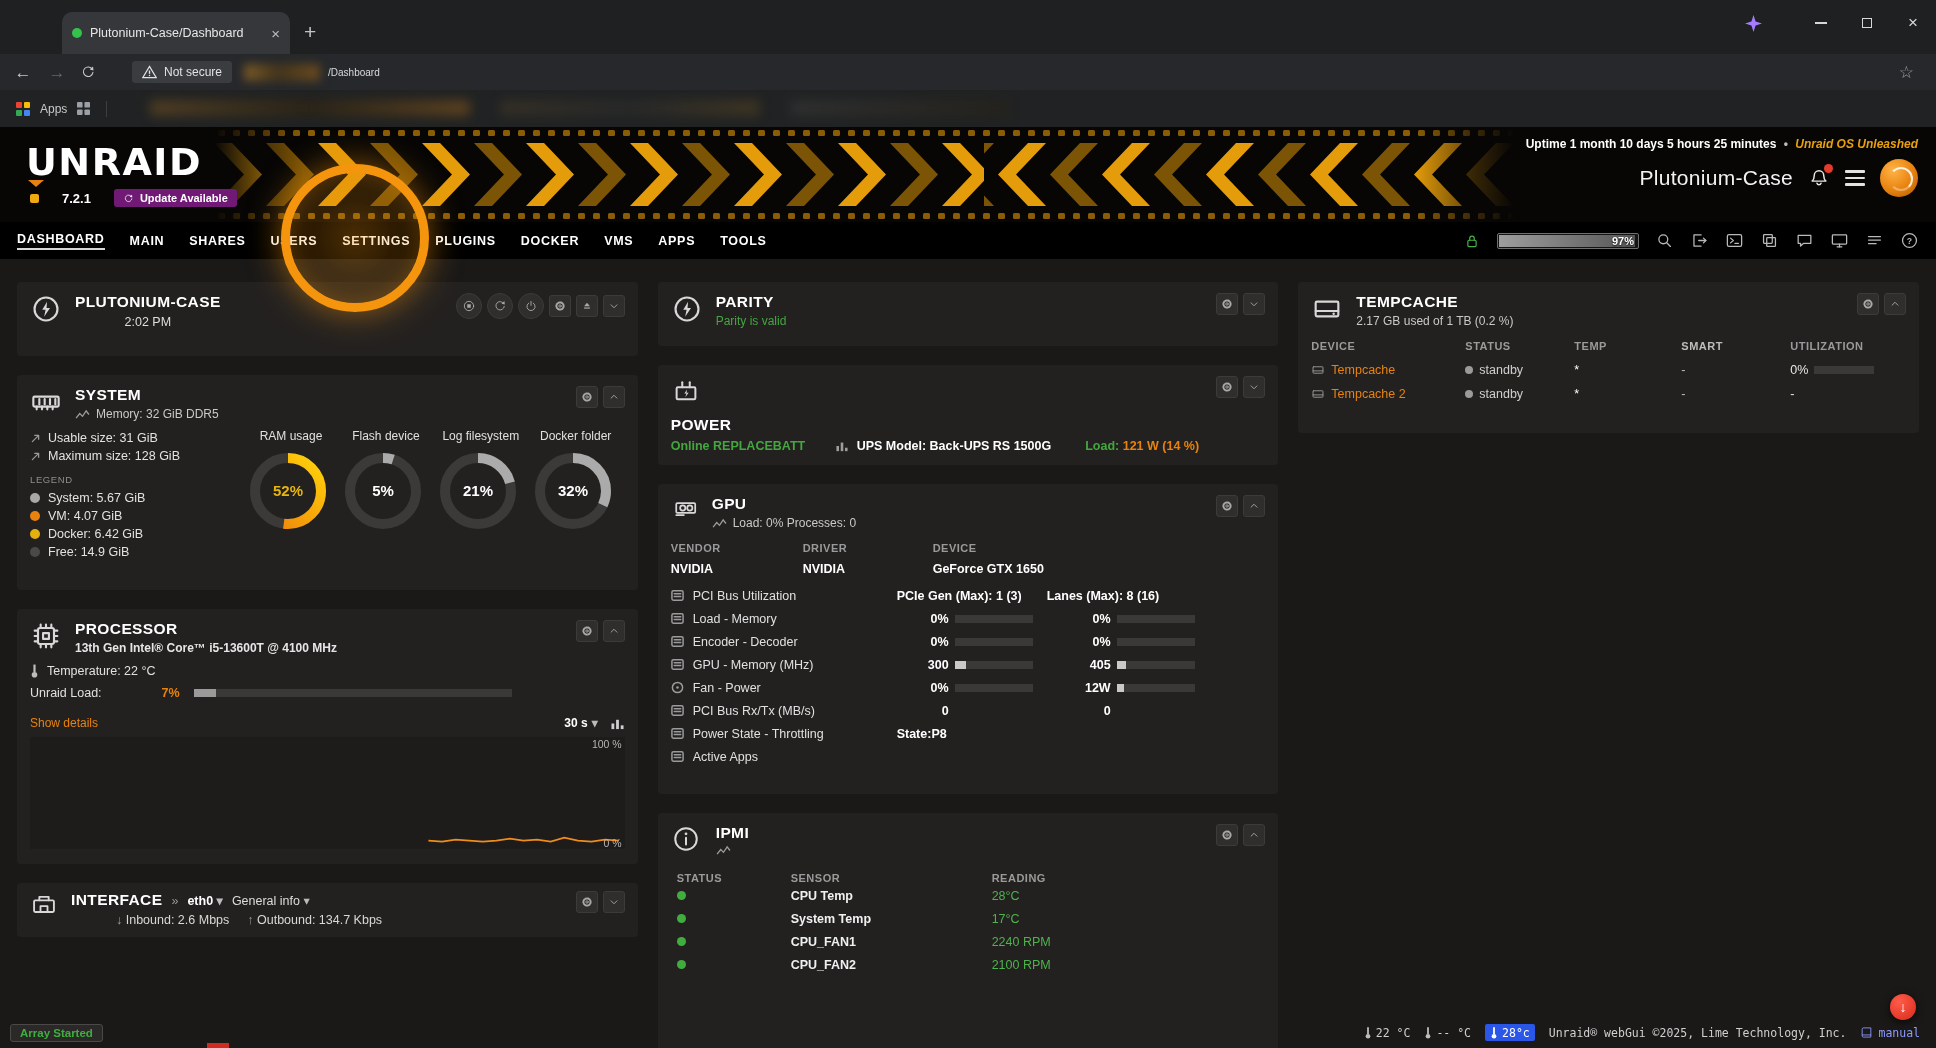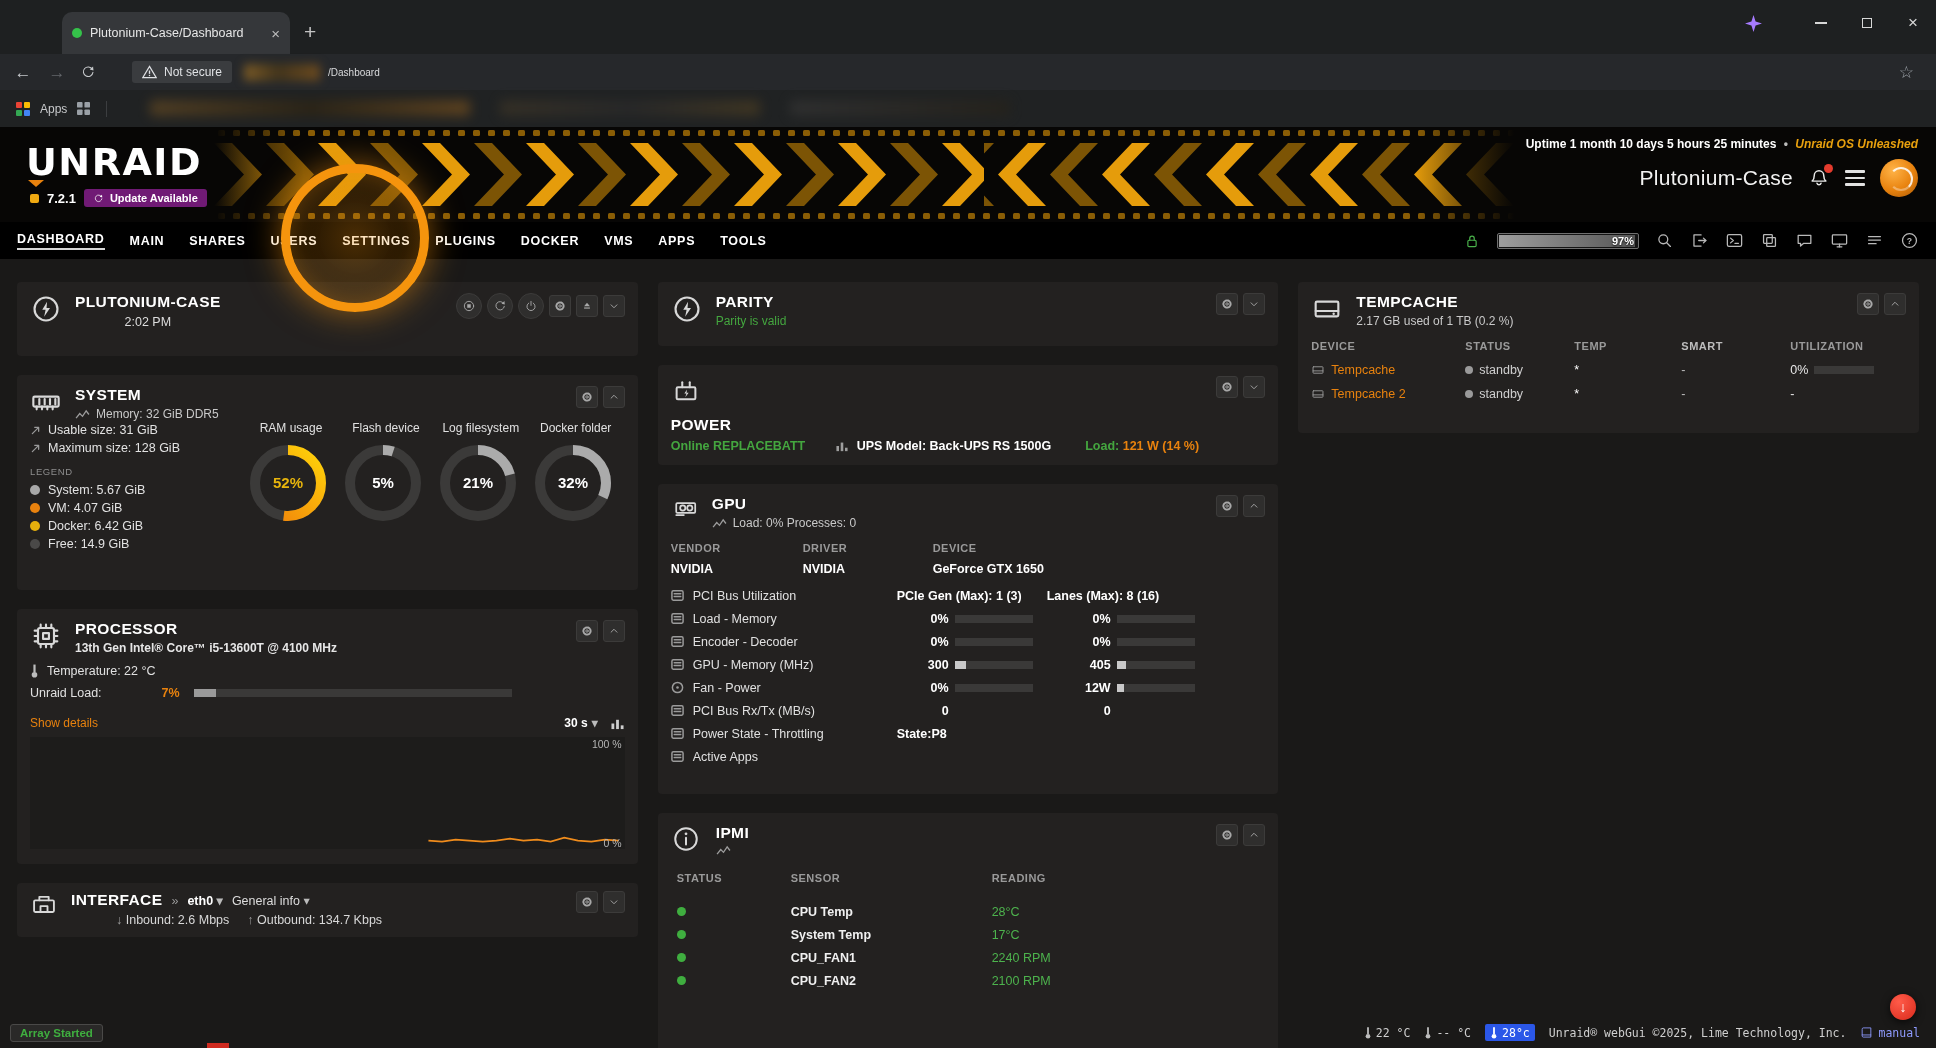--- a/index.html
+++ b/index.html
@@ -42,21 +42,21 @@
   .bb2{left:500px;width:260px;background:linear-gradient(90deg,#3a3326,#2a2a2a,#463a22)}
   .bb3{left:790px;width:220px;background:linear-gradient(90deg,#333,#26221a)}
 
   
   .uheader{height:95px;background:#070605;position:relative;overflow:hidden}
   .film{position:absolute;left:214px;top:0}
   .logo{position:absolute;left:26px;top:13px;font-size:38px;font-weight:900;color:#fff;
         letter-spacing:1.5px;font-family:"DejaVu Sans",sans-serif;z-index:5}
   .logo-mark{position:absolute;left:28px;top:53px;width:0;height:0;z-index:5;
         border-left:8px solid transparent;border-right:8px solid transparent;border-top:7px solid #e8820e}
-  .ver-row{position:absolute;left:30px;top:62px;display:flex;align-items:center;gap:8px;z-index:5}
+  .ver-row{position:absolute;left:30px;top:62px;display:flex;align-items:center;gap:23px;z-index:5}
   .ver-dot{width:9px;height:9px;background:#f0a911;border-radius:2px}
   .ver{color:#fff;font-weight:bold;font-size:13px}
   .update-btn{background:#701a75;color:#fff;font-size:11px;font-weight:bold;padding:3px 9px;
               border-radius:3px;display:flex;gap:6px;align-items:center}
   .uright{position:absolute;right:18px;top:10px;text-align:right;z-index:5}
   .uptime-line{font-size:12px;color:#fff;font-weight:bold;white-space:nowrap}
   .os{color:#e8a00e;font-style:italic}
   .os-ed{color:#e8a00e;font-style:italic;font-weight:bold}
   .server-line{margin-top:8px;display:flex;align-items:center;gap:15px;justify-content:flex-end}
   .server-name{font-size:21px;color:#f2f2f2;font-weight:500;letter-spacing:.3px}
@@ -97,21 +97,21 @@
   .cbtns{margin-left:auto;display:flex;gap:5px;align-items:center}
   .cbtn{width:22px;height:22px;background:#2f2e2d;border:1px solid #3c3b3a;border-radius:3px;
         display:flex;align-items:center;justify-content:center;color:#a8a8a8}
   .cbtn.round{border-radius:50%;width:26px;height:26px}
   .cbtn svg{width:14px;height:14px}
   .ctime{font-size:12.5px;color:#ddd;margin-top:4px;text-align:center}
   .green{color:#44a63f}
   .orange{color:#e8820e}
 
   
-  .sysbody{display:flex;}
+  .sysbody{display:flex;margin-top:8px}
   .sysinfo{width:212px;font-size:12.5px;color:#e2e2e2}
   .sizerow{display:flex;align-items:center;gap:7px;height:18px}
   .legend-title{font-size:9.5px;color:#8d8d8d;margin:9px 0 4px;letter-spacing:.6px}
   .litem{display:flex;align-items:center;gap:8px;height:18px;font-size:12.5px}
   .ldot{width:10px;height:10px;border-radius:50%;flex:none}
   .gauges{flex:1;display:flex;justify-content:space-between;padding:0 4px}
   .gauge{width:90px;text-align:center}
   .glabel2{font-size:12px;color:#e0e0e0;margin-bottom:6px;white-space:nowrap}
   .dval{font-size:15px;font-weight:bold;fill:#fff;font-family:"Liberation Sans",sans-serif}
   .dval.ram{fill:#e8b50c}
@@ -944,21 +944,21 @@
                   <polyline points="7,14 12,9 17,14"></polyline>
                 </svg>
               </span>
           </div>
         </div>
         <div class="thead" style="margin-top:14px">
           <span class="ic1">STATUS</span>
           <span class="ic2" style="font-weight:bold;color:#9a9a9a">SENSOR</span>
           <span class="ic3" style="color:#9a9a9a">READING</span>
         </div>
-        <div style="margin-top:16px">
+        <div style="margin-top:0">
           <div class="irow">
             <span class="ic1"><span class="dot" style="background:#3fae3f"></span></span>
             <span class="ic2">CPU Temp</span>
             <span class="ic3">28°C</span>
           </div>
           <div class="irow">
             <span class="ic1"><span class="dot" style="background:#3fae3f"></span></span>
             <span class="ic2">System Temp</span>
             <span class="ic3">17°C</span>
           </div>

